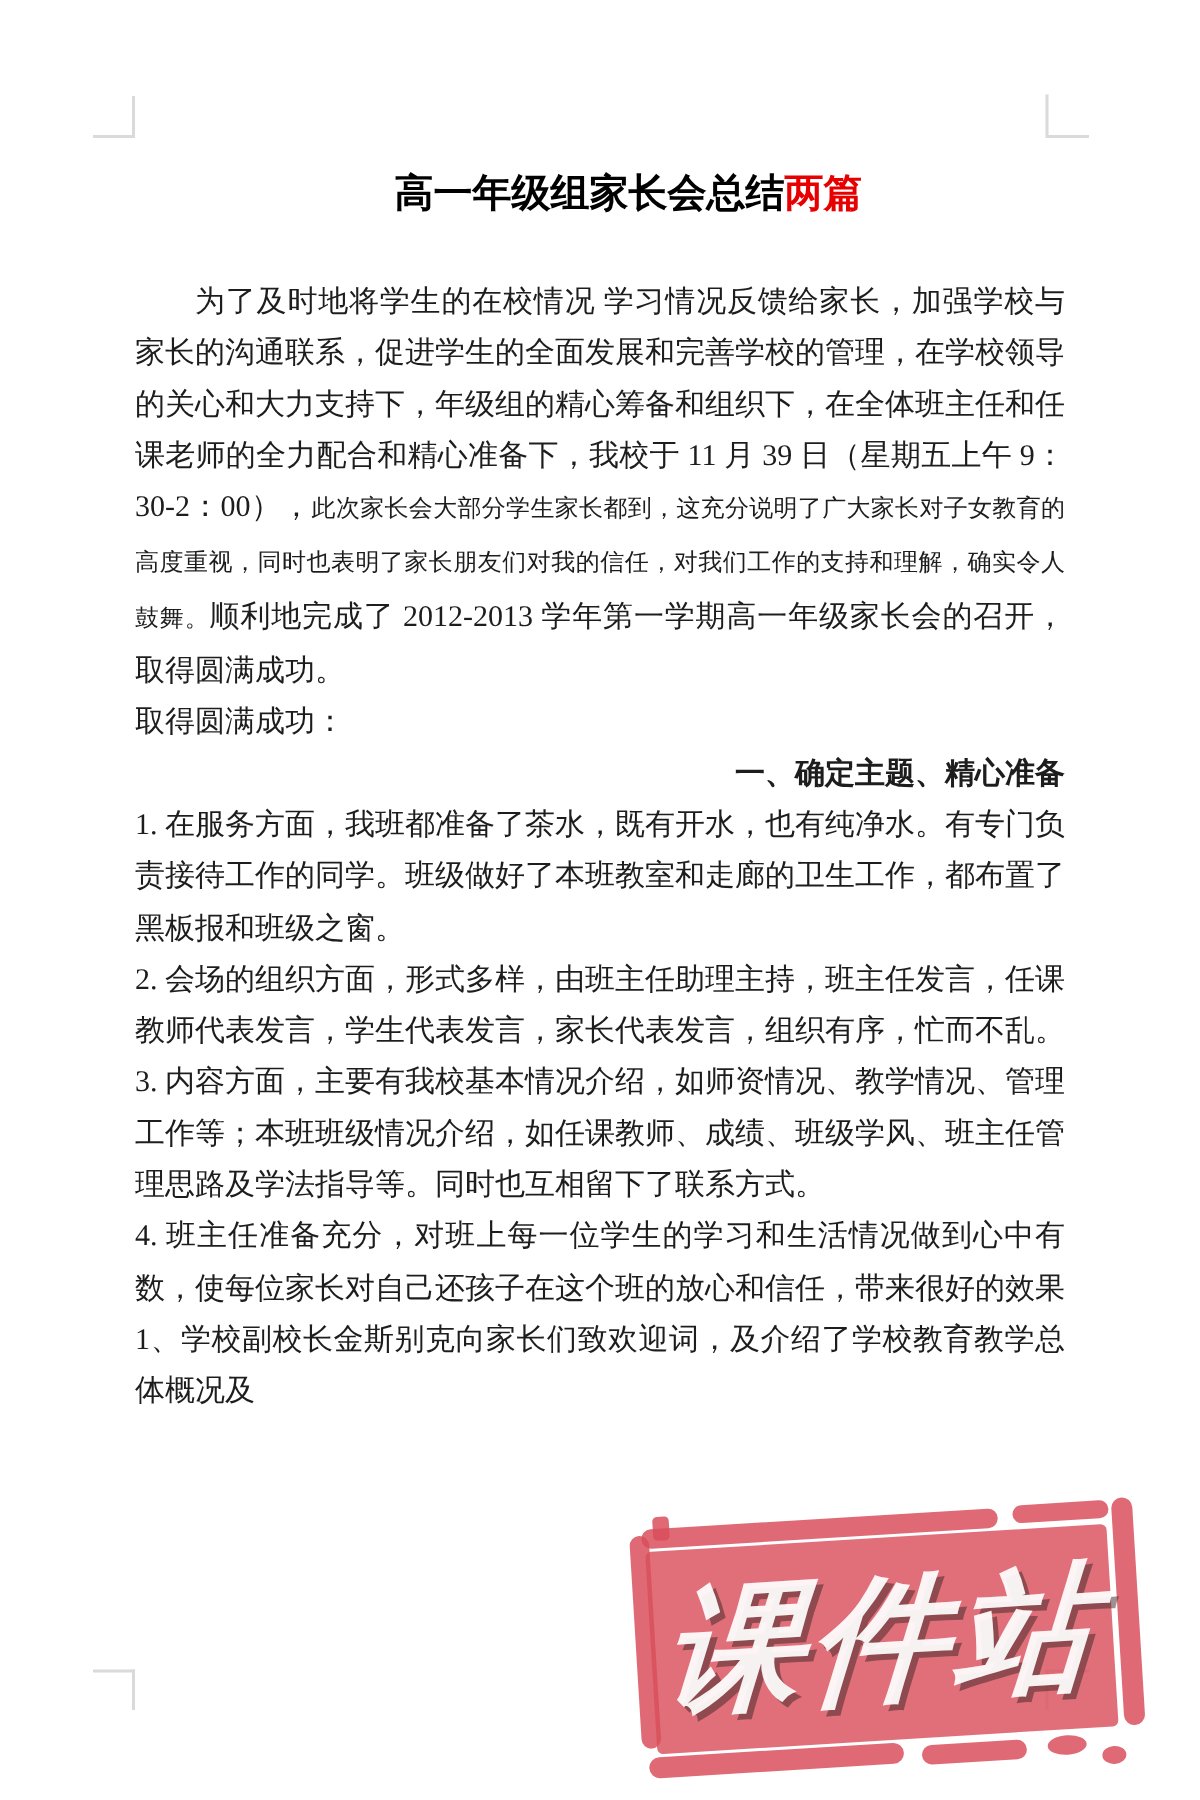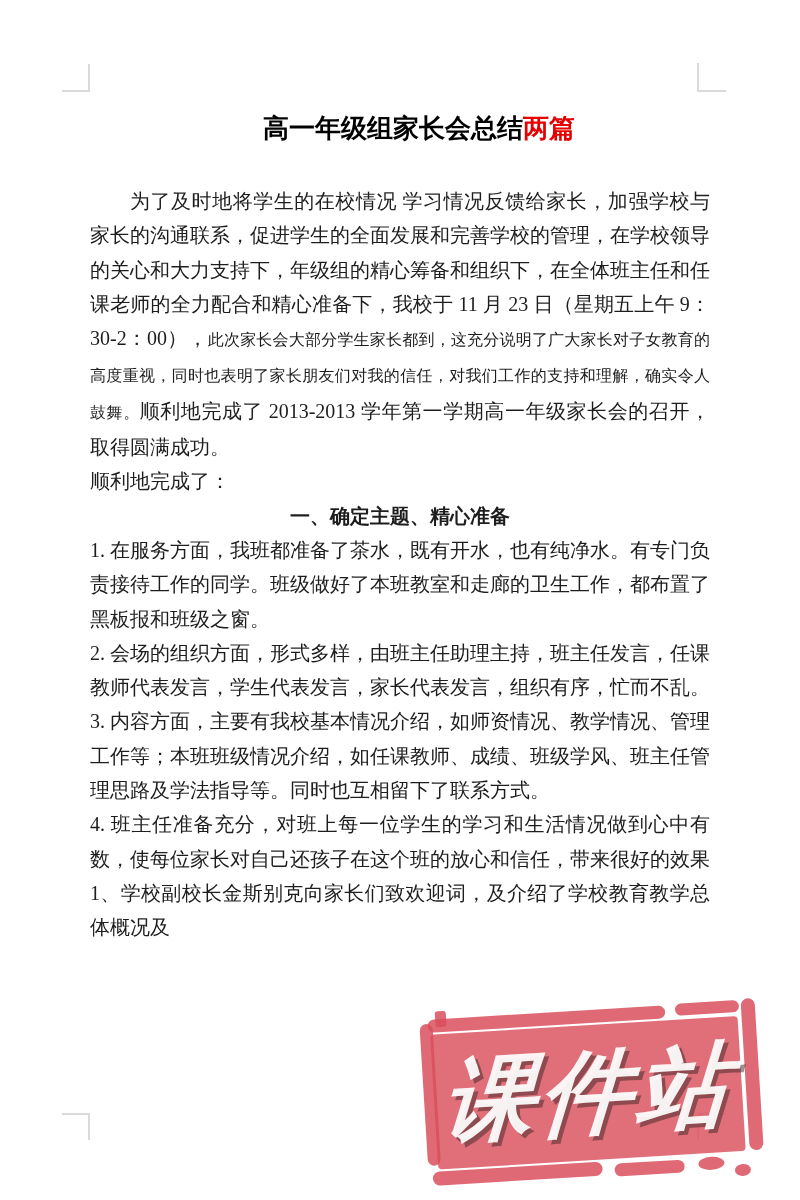--- a/index.html
+++ b/index.html
@@ -25,21 +25,21 @@
   .doc-body{
     position:absolute;left:90px;top:184px;width:620px;
     font-size:20px;line-height:34.3px;color:#1d1d1d;
     text-align:justify;text-justify:inter-ideograph;
   }
   .doc-body p{margin:0;}
   .doc-body p.indent{text-indent:40px;}
   .doc-body p.heading{
     font-weight:bold;
     font-family:"Liberation Sans","DejaVu Sans",sans-serif;
-    text-align:center;
+    text-align:right;
   }
   .doc-body span.small{font-size:16px;}
 
   
   .stamp{
     position:absolute;left:424px;top:1008px;width:336px;height:172px;
     transform:rotate(-3.5deg);z-index:5;pointer-events:none;
   }
   .stamp .fill{
     position:absolute;left:10px;right:18px;top:17px;bottom:20px;
@@ -83,22 +83,22 @@
     <div class="mark" style="left:88px;top:1113px;width:2px;height:27px;"></div>
   </div>
   <div>
     <div class="mark" style="left:698px;top:1113px;width:28px;height:2px;"></div>
     <div class="mark" style="left:697px;top:1113px;width:2px;height:27px;"></div>
   </div>
 
   <h1 class="doc-title"><span style="color: rgb(0, 0, 0);">高一年级组家长会总结</span><span style="color: rgb(230, 0, 0);">两篇</span></h1>
 
   <div class="doc-body">
-      <p class="body indent"><span>为了及时地将学生的在校情况 学习情况反馈给家长，加强学校与家长的沟通联系，促进学生的全面发展和完善学校的管理，在学校领导的关心和大力支持下，年级组的精心筹备和组织下，在全体班主任和任课老师的全力配合和精心准备下，我校于 11 月 23 日（星期五上午 9：30-2：00），</span><span class="small">此次家长会大部分学生家长都到，这充分说明了广大家长对子女教育的高度重视，同时也表明了家长朋友们对我的信任，对我们工作的支持和理解，确实令人鼓舞。</span><span>顺利地完成了 2013-2013 学年第一学期高一年级家长会的召开，取得圆满成功。</span></p>
-      <p class="body"><span>顺利地完成了：</span></p>
+      <p class="body indent"><span>为了及时地将学生的在校情况 学习情况反馈给家长，加强学校与家长的沟通联系，促进学生的全面发展和完善学校的管理，在学校领导的关心和大力支持下，年级组的精心筹备和组织下，在全体班主任和任课老师的全力配合和精心准备下，我校于 11 月 39 日（星期五上午 9：30-2：00），</span><span class="small">此次家长会大部分学生家长都到，这充分说明了广大家长对子女教育的高度重视，同时也表明了家长朋友们对我的信任，对我们工作的支持和理解，确实令人鼓舞。</span><span>顺利地完成了 2012-2013 学年第一学期高一年级家长会的召开，取得圆满成功。</span></p>
+      <p class="body"><span>取得圆满成功：</span></p>
       <p class="heading"><span>一、确定主题、精心准备</span></p>
       <p class="body"><span>1. 在服务方面，我班都准备了茶水，既有开水，也有纯净水。有专门负责接待工作的同学。班级做好了本班教室和走廊的卫生工作，都布置了黑板报和班级之窗。</span></p>
       <p class="body"><span>2. 会场的组织方面，形式多样，由班主任助理主持，班主任发言，任课教师代表发言，学生代表发言，家长代表发言，组织有序，忙而不乱。</span></p>
       <p class="body"><span>3. 内容方面，主要有我校基本情况介绍，如师资情况、教学情况、管理工作等；本班班级情况介绍，如任课教师、成绩、班级学风、班主任管理思路及学法指导等。同时也互相留下了联系方式。</span></p>
       <p class="body"><span>4. 班主任准备充分，对班上每一位学生的学习和生活情况做到心中有数，使每位家长对自己还孩子在这个班的放心和信任，带来很好的效果</span></p>
       <p class="body"><span>1、学校副校长金斯别克向家长们致欢迎词，及介绍了学校教育教学总体概况及</span></p>
     </div>
 
   <div class="stamp">
     <div class="sb sb-tick"></div>

